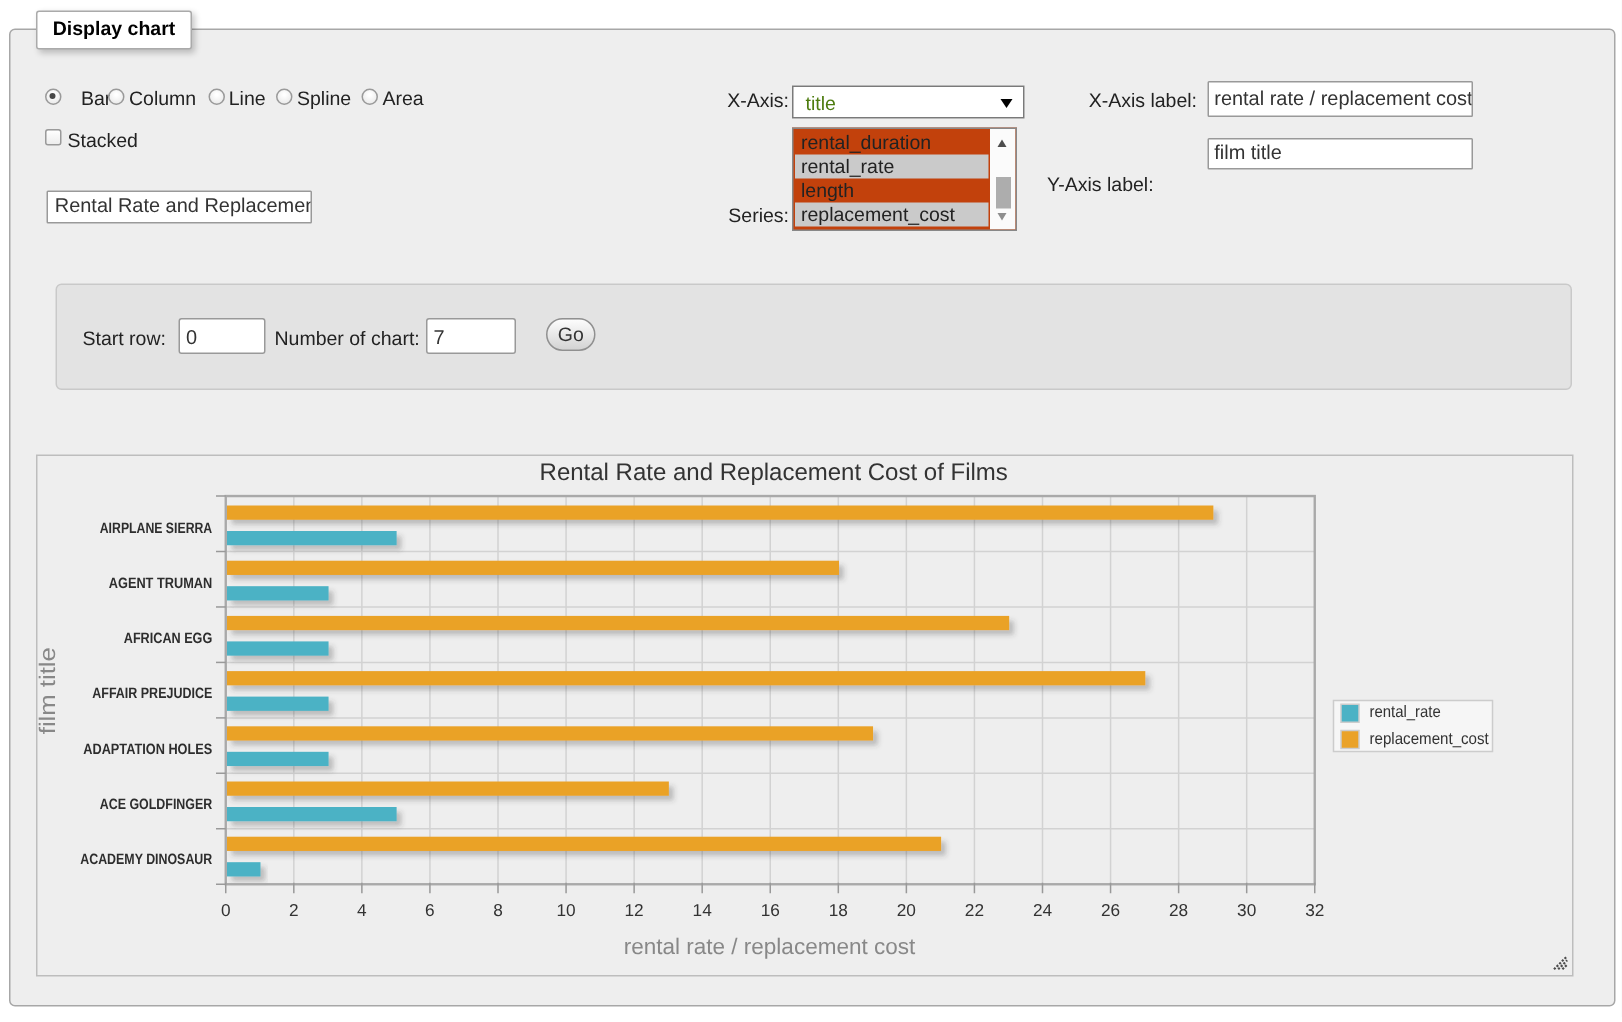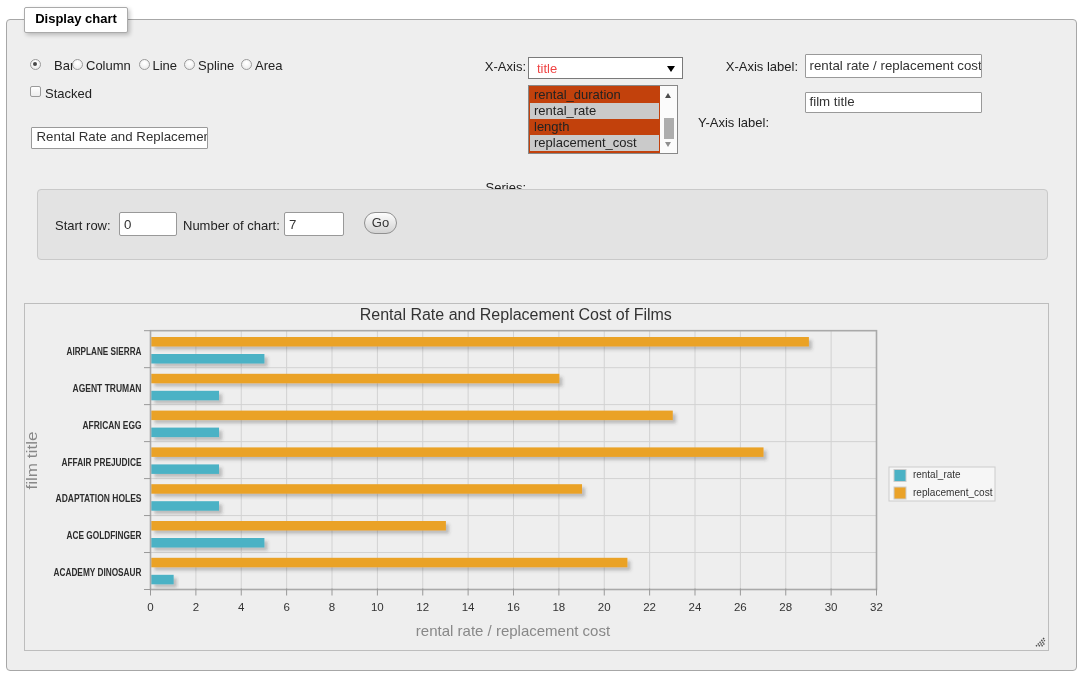--- a/index.html
+++ b/index.html
@@ -30,25 +30,25 @@
 <div class="ab" style="left:241.0px;top:58.5px;width:11px;height:11px;border:1px solid #9a9a9a;border-radius:50%;background:radial-gradient(circle at 50% 35%,#fff 10%,#ececec 75%,#ddd 100%);"></div>
 <div class="ab lbl" style="left:255px;top:59px;">Area</div>
 
 <div class="ab" style="left:30px;top:86px;width:11px;height:11px;background:linear-gradient(#fff,#ededed);border:1px solid #9a9a9a;border-radius:2px;"></div>
 <div class="ab lbl" style="left:45px;top:87px;">Stacked</div>
 
 <div class="ab inp" style="left:31px;top:127px;width:177px;height:22px;line-height:17px;padding-left:4.5px;">Rental Rate and Replacement Cost of Films</div>
 
 <div class="ab lbl" style="left:451px;top:60px;width:75px;text-align:right;">X-Axis:</div>
 <div class="ab" style="left:528px;top:57px;width:155px;height:22px;background:#fff;border:1px solid #7a7a7a;">
-  <span style="position:absolute;left:8px;top:3px;font-size:13px;color:#ef4444;">title</span>
+  <span style="position:absolute;left:8px;top:3px;font-size:13px;color:#4d7c0f;">title</span>
   <span style="position:absolute;right:7px;top:8px;width:0;height:0;border-left:4.5px solid transparent;border-right:4.5px solid transparent;border-top:6px solid #000;"></span>
 </div>
 
-<div class="ab lbl" style="left:454px;top:137px;width:72px;text-align:right;margin-top:44px;">Series:</div>
+<div class="ab lbl" style="left:454px;top:137px;width:72px;text-align:right;">Series:</div>
 <div class="ab" style="left:528px;top:85px;width:150px;height:69px;background:#c2410c;border:1px solid #888;overflow:hidden;">
   <div style="position:absolute;left:1px;top:1px;right:18px;">
     <div style="height:16px;font-size:13px;color:#222;padding-left:4px;line-height:16px;white-space:nowrap;">rental_duration</div>
     <div style="height:16px;font-size:13px;color:#222;padding-left:4px;line-height:16px;background:#cacaca;white-space:nowrap;">rental_rate</div>
     <div style="height:16px;font-size:13px;color:#222;padding-left:4px;line-height:16px;white-space:nowrap;">length</div>
     <div style="height:16px;font-size:13px;color:#222;padding-left:4px;line-height:16px;background:#cacaca;white-space:nowrap;">replacement_cost</div>
   </div>
   <div style="position:absolute;right:0;top:0;width:17px;height:67px;background:#fbfbfb;">
     <span style="position:absolute;left:5px;top:6.5px;width:0;height:0;border-left:3.5px solid transparent;border-right:3.5px solid transparent;border-bottom:5px solid #4d4d4d;"></span>
     <span style="position:absolute;left:3.5px;top:32px;width:10px;height:21px;background:#adadad;"></span>

